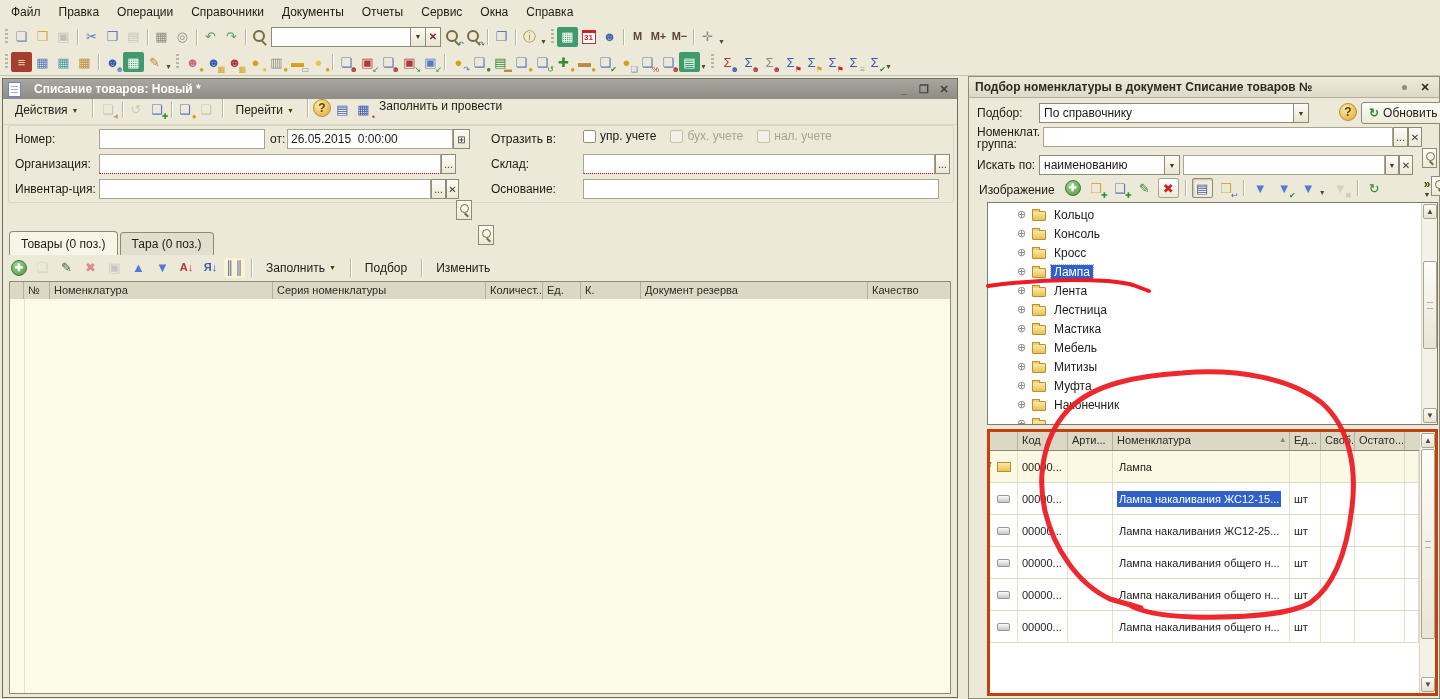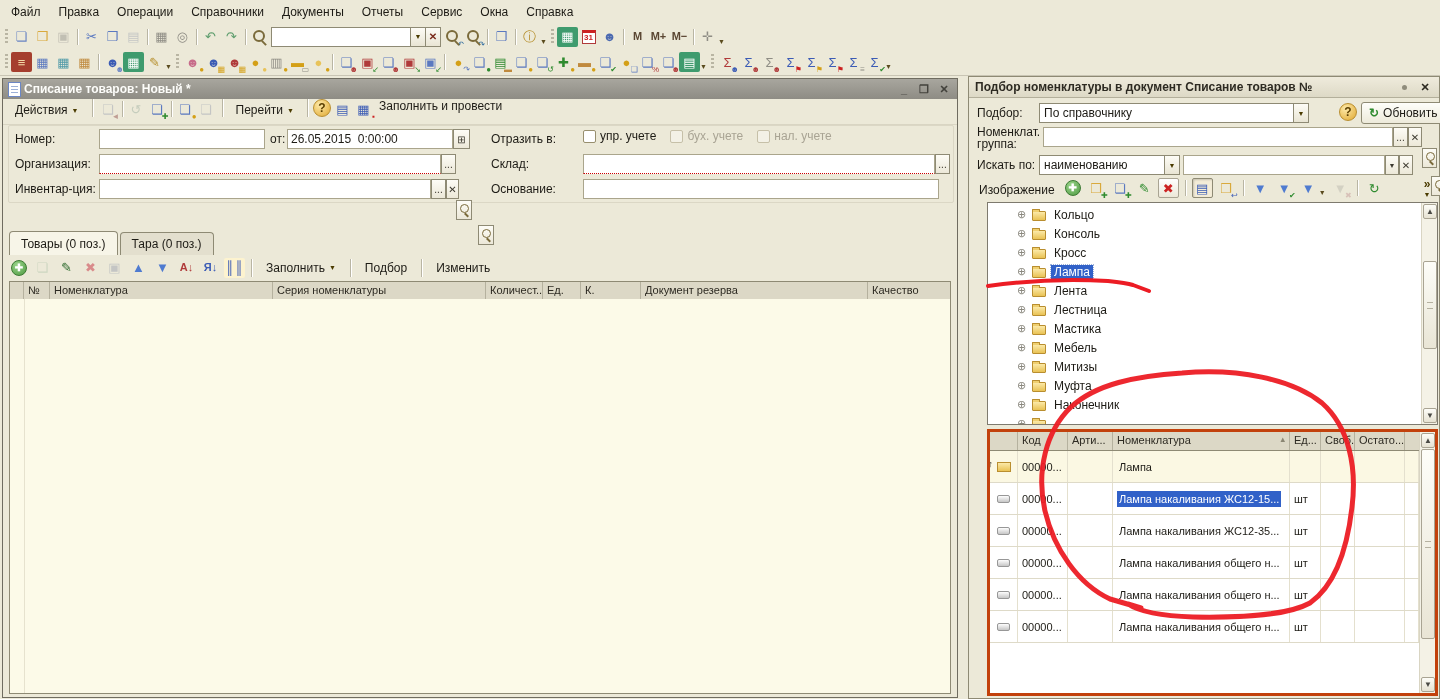--- a/index.html
+++ b/index.html
@@ -54,21 +54,21 @@
   .sthumb::after{content:"";position:absolute;left:3px;right:3px;top:50%;height:5px;margin-top:-3px;border-top:1px solid #b5b1a0;border-bottom:1px solid #b5b1a0}
 
   
   #menubar{height:24px}
   .mitem{padding:4px 9px;white-space:nowrap}
   #tb1 .combo{width:170px;margin:0 1px}
   #tb2{height:27px;border-bottom:1px solid #c9c5b4}
 
   
   #docwin{position:absolute;left:2px;top:78px;width:956px;height:620px;background:#ECE9D8;border:1px solid #6f6c60}
-  #doctitle{height:20px;background:linear-gradient(#a8a69e,#8e8c84);color:#fdfdfa;display:flex;align-items:center;gap:3px;padding:0 5px;font-weight:bold;font-size:12px}
+  #doctitle{height:20px;background:linear-gradient(#a8a69e,#8e8c84);color:#fdfdfa;display:flex;align-items:center;gap:13px;padding:0 5px;font-weight:bold;font-size:12px}
   .pageicon{width:13px;height:15px;background:#fff;border:1px solid #6b86c4;position:relative;flex:0 0 auto}
   .pageicon::after{content:"";position:absolute;left:2px;right:2px;top:3px;height:7px;background:repeating-linear-gradient(#9db1d8 0 1px,transparent 1px 3px)}
   .winbtn{color:#43423c;font-weight:bold;font-size:11px;width:16px;text-align:center}
   #docactions{height:26px;display:flex;align-items:flex-start;gap:1px;padding:0 4px;border-bottom:1px solid #d9d5c3}
   .flatbtn{display:inline-flex;align-items:center;gap:4px;padding:3px 7px;border:1px solid transparent;border-radius:2px;white-space:nowrap}
   .caret{font-size:7px;color:#4a3b00}
   .vbar{width:1px;height:18px;background:#b9b5a3;box-shadow:1px 0 0 #fff;margin:0 4px}
   .flabel{position:absolute;white-space:nowrap}
   .groupframe{position:absolute;border:1px solid #DBD7C5;border-radius:2px}
   
@@ -801,21 +801,21 @@
           <span class="c cfill"></span>
         </div>
 
         <div class="rtrow">
           <span class="c ci">
             <span class="rowicon item"></span>
           </span>
           <span class="c ccode">00000...</span>
           <span class="c cart"></span>
           <span class="c cname">
-            <span class="nametext">Лампа накаливания ЖС12-35...</span>
+            <span class="nametext">Лампа накаливания ЖС12-25...</span>
           </span>
           <span class="c cunit">шт</span>
           <span class="c cfree"></span>
           <span class="c crest"></span>
           <span class="c cfill"></span>
         </div>
 
         <div class="rtrow">
           <span class="c ci">
             <span class="rowicon item"></span>

